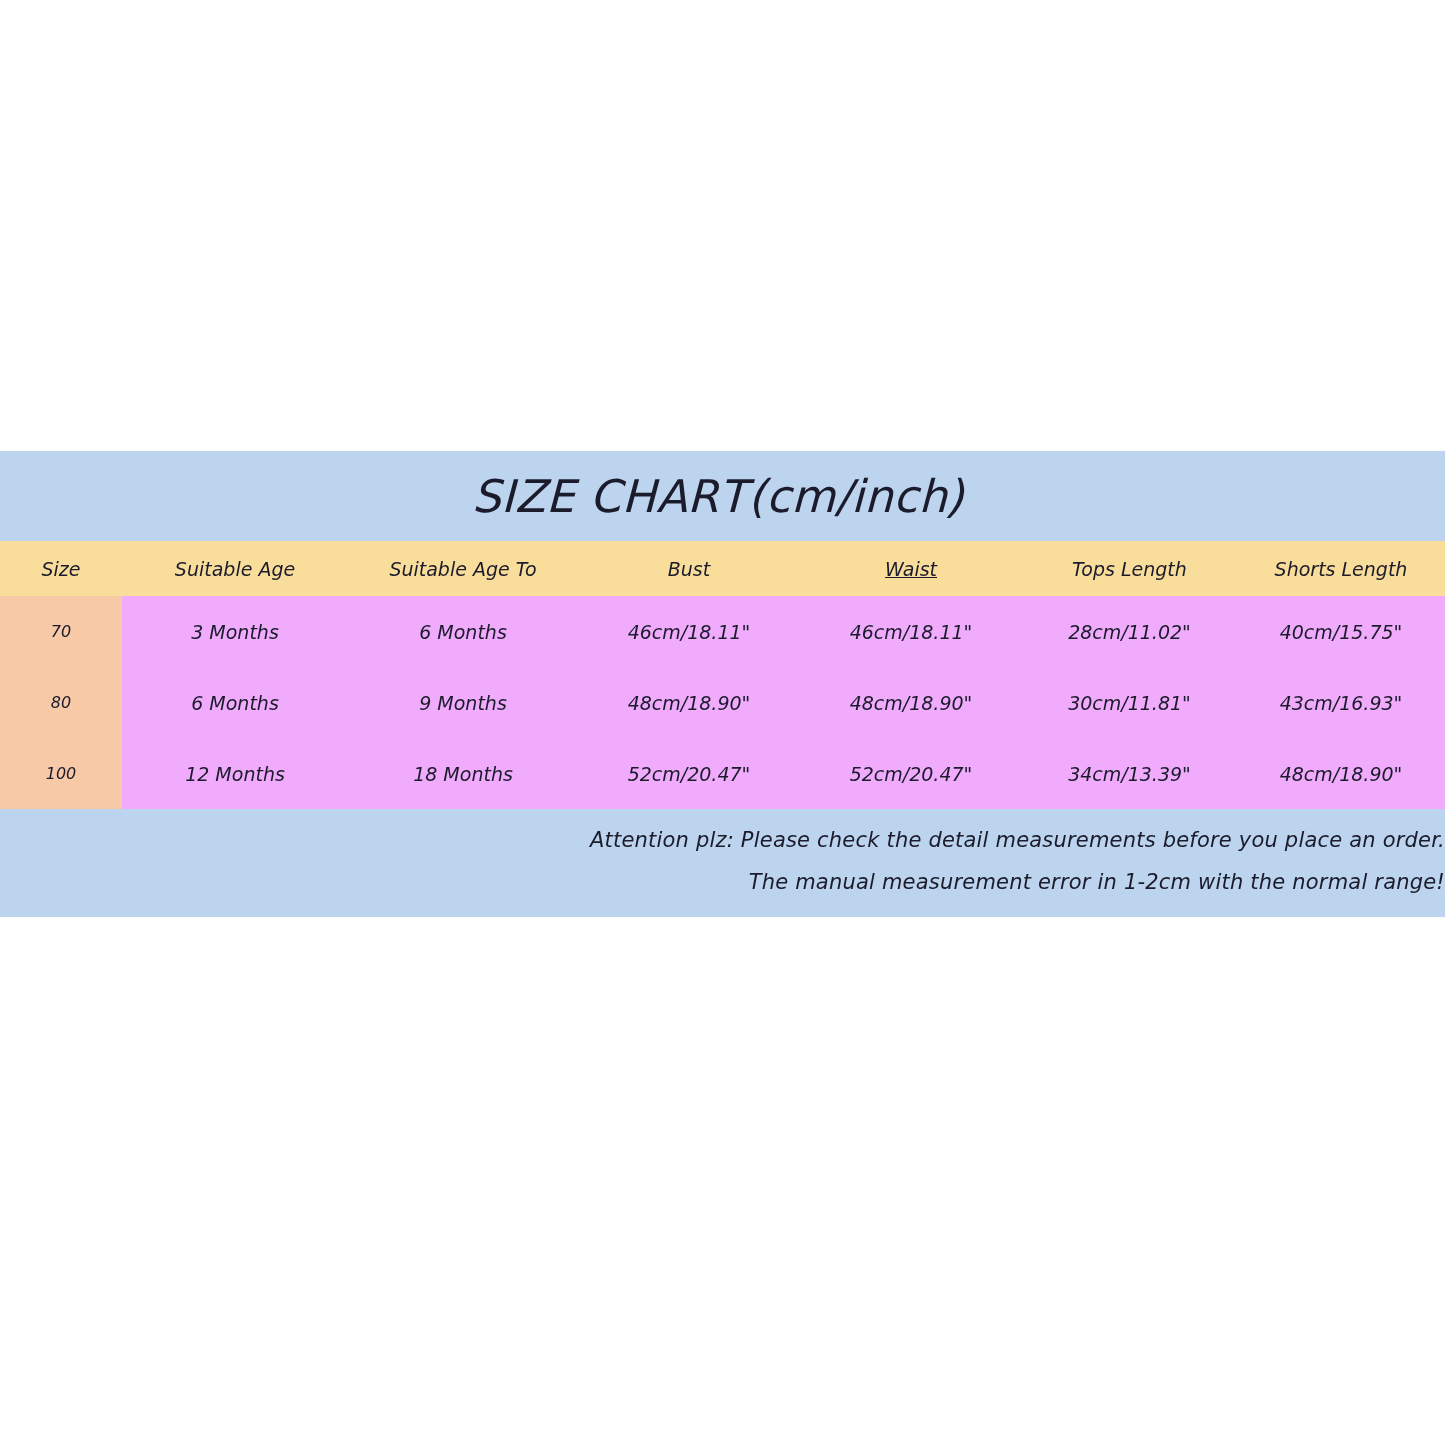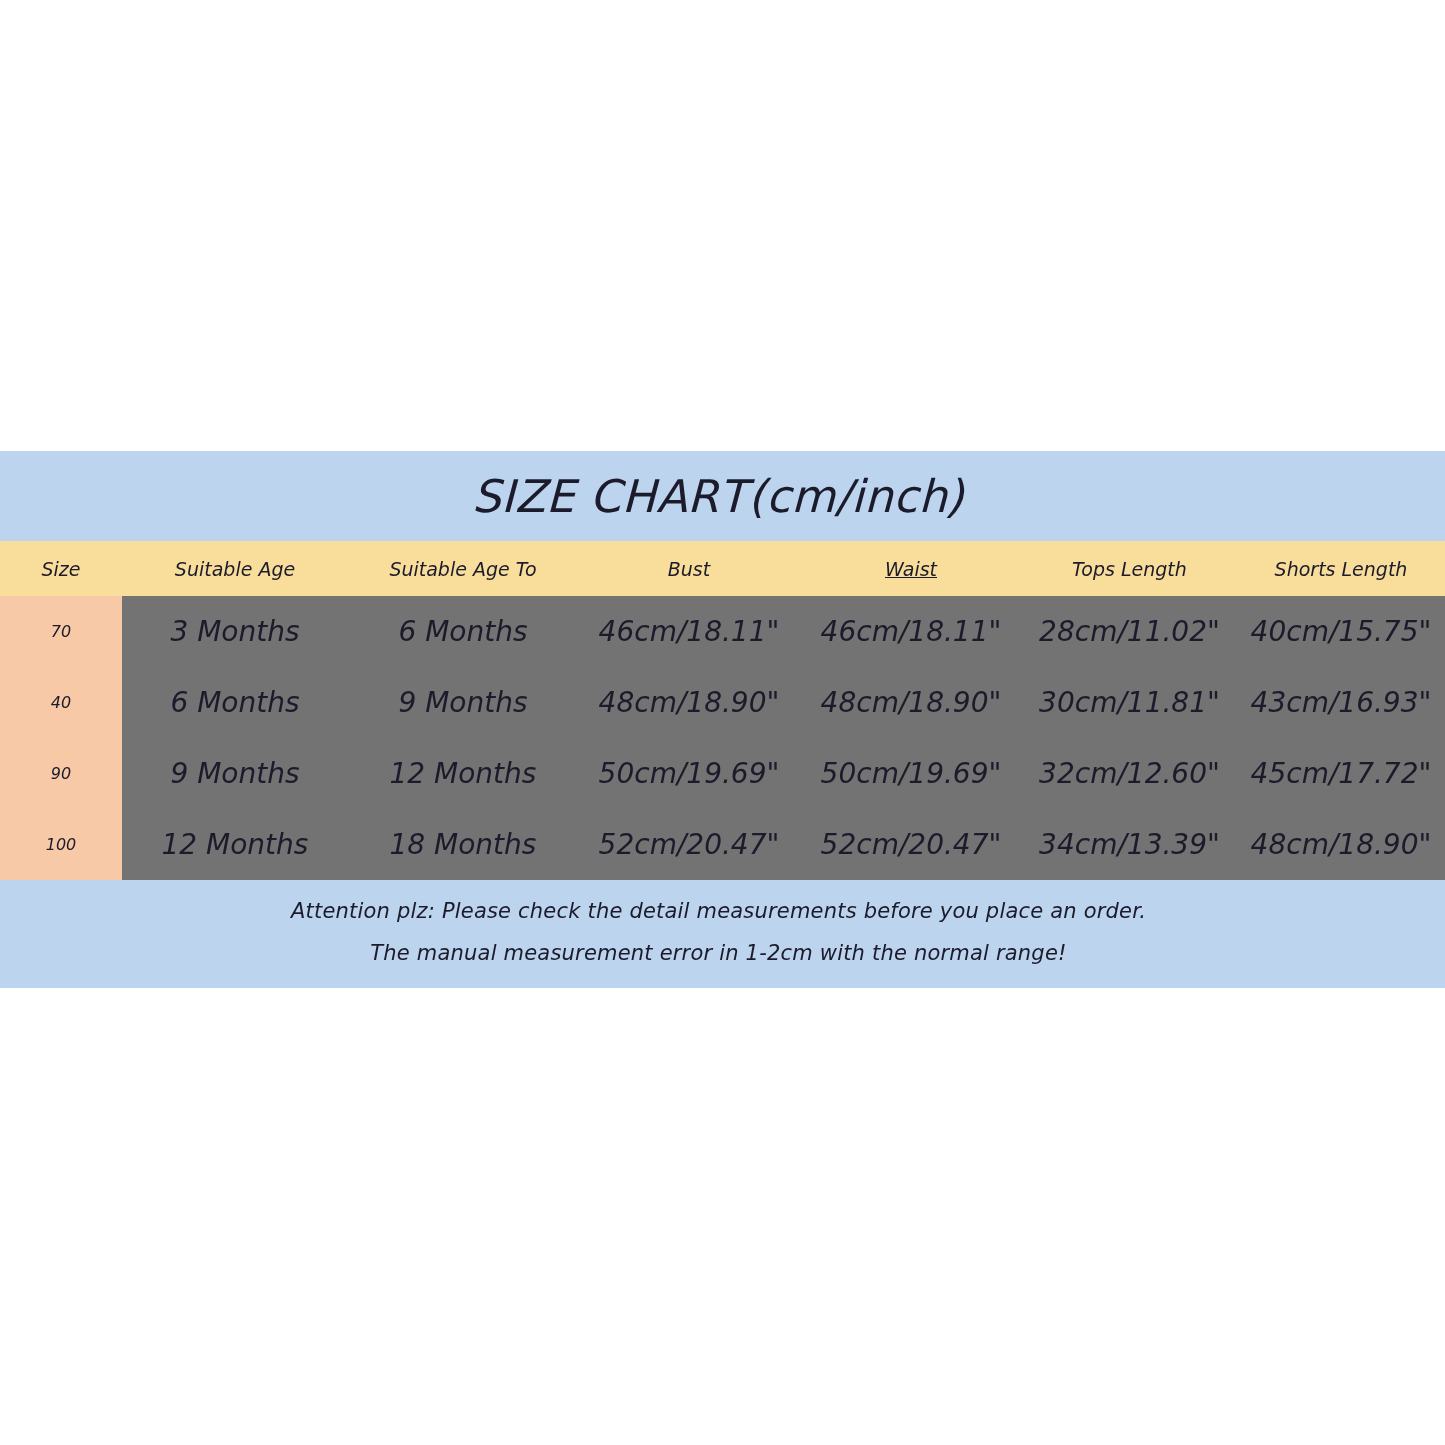--- a/index.html
+++ b/index.html
@@ -66,33 +66,33 @@
   }
   thead th.col-size { width: 122px; }
   thead th.col-age { width: 226px; }
   thead th.col-ageto { width: 230px; }
   thead th.col-bust { width: 222px; }
   thead th.col-waist { width: 222px; text-decoration: underline; }
   thead th.col-tops { width: 215px; margin-top: 6px; }
   thead th.col-shorts { width: 208px; }
 
   tbody td {
-    background: #737373;
+    background: #f0abfc;
     height: 71px;
-    font-size: 28px;
+    font-size: 19px;
   }
   tbody td.size-cell {
     background: #f8c9a6;
     font-size: 16px;
   }
   
   .footer-band {
     background: #bcd4ee;
-    padding: 10px 8px 14px 0;
-    text-align: center;
+    padding: 10px 0 14px 0;
+    text-align: right;
   }
   .footer-line {
     font-family: "DejaVu Sans", sans-serif;
     font-style: italic;
     font-size: 21px;
     color: #1b1b2b;
     line-height: 42px;
     letter-spacing: 0.2px;
   }
 </style>
@@ -122,36 +122,27 @@
         <tr>
           <td class="size-cell">70</td>
           <td>3 Months</td>
           <td>6 Months</td>
           <td>46cm/18.11"</td>
           <td>46cm/18.11"</td>
           <td>28cm/11.02"</td>
           <td>40cm/15.75"</td>
         </tr>
         <tr>
-          <td class="size-cell">40</td>
+          <td class="size-cell">80</td>
           <td>6 Months</td>
           <td>9 Months</td>
           <td>48cm/18.90"</td>
           <td>48cm/18.90"</td>
           <td>30cm/11.81"</td>
           <td>43cm/16.93"</td>
-        </tr>
-        <tr>
-          <td class="size-cell">90</td>
-          <td>9 Months</td>
-          <td>12 Months</td>
-          <td>50cm/19.69"</td>
-          <td>50cm/19.69"</td>
-          <td>32cm/12.60"</td>
-          <td>45cm/17.72"</td>
         </tr>
         <tr>
           <td class="size-cell">100</td>
           <td>12 Months</td>
           <td>18 Months</td>
           <td>52cm/20.47"</td>
           <td>52cm/20.47"</td>
           <td>34cm/13.39"</td>
           <td>48cm/18.90"</td>
         </tr>

